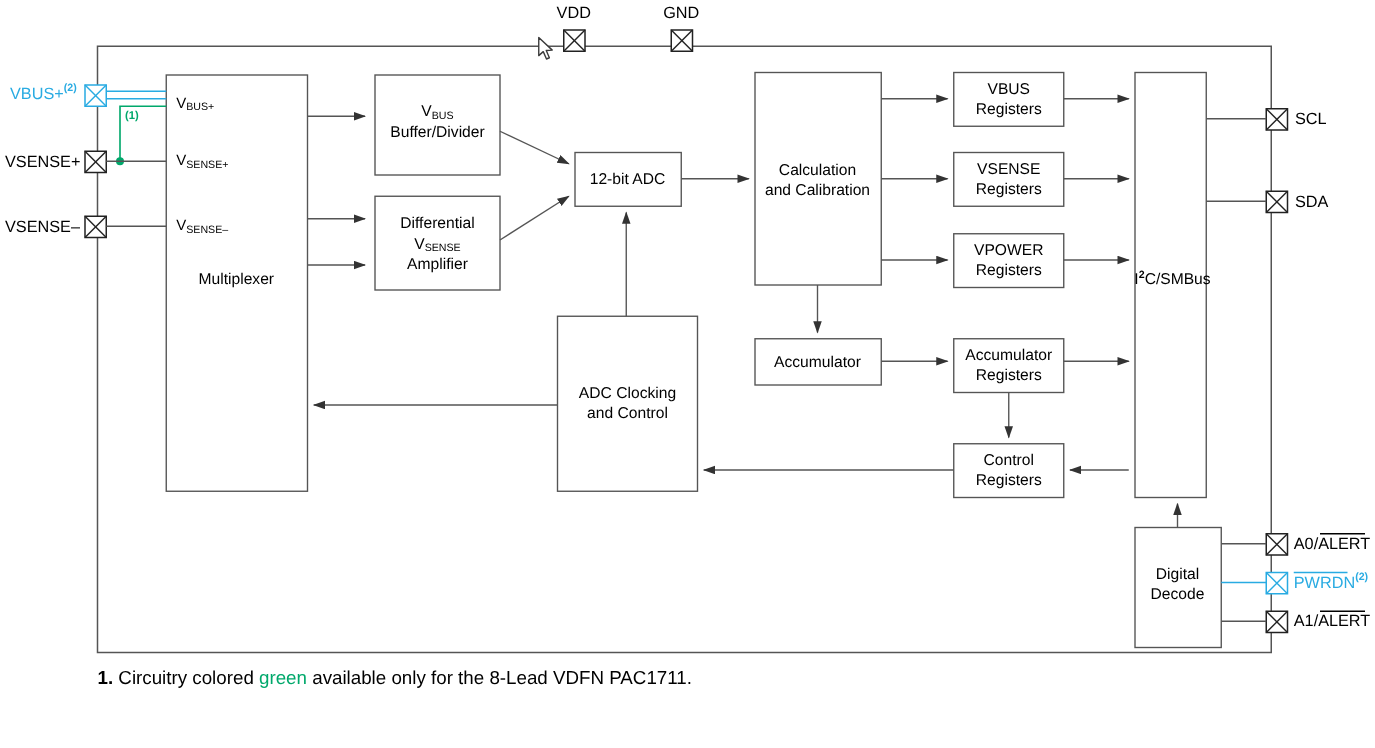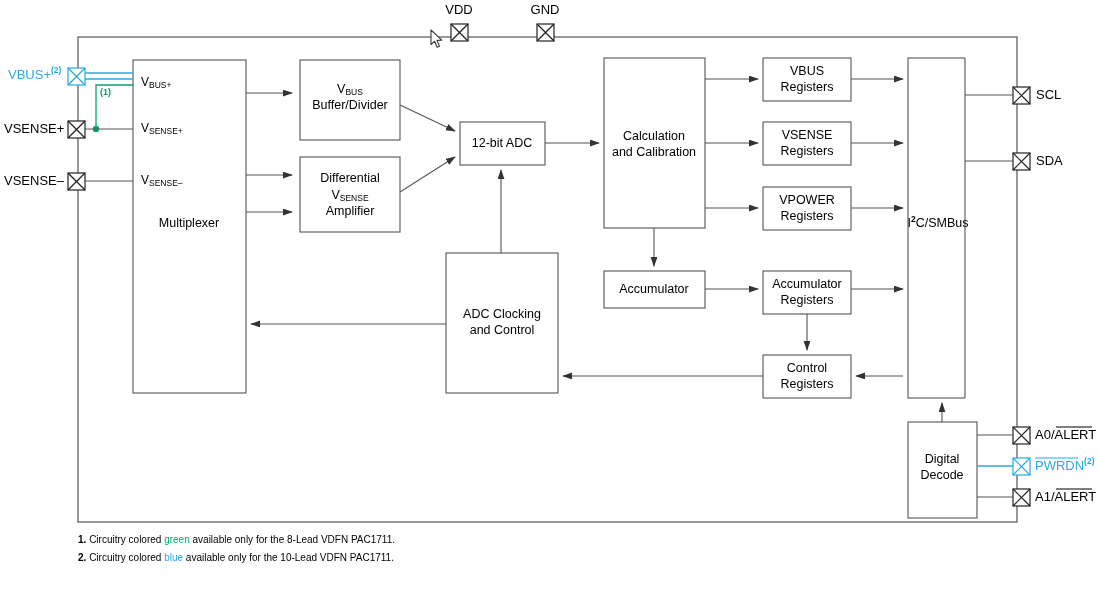--- a/index.html
+++ b/index.html
@@ -103,21 +103,21 @@
     top: 534px;
     width: 900px;
   }
   .notes-title {
     font-size: 12.5px;
     font-weight: bold;
     text-decoration: underline;
     margin: 0 0 6px 0;
   }
   .note-line {
-    font-size: 10px;
+    font-size: 15px;
     margin: 0 0 5px 0;
     line-height: 1.25;
   }
   .note-num { font-weight: bold; }
   .sw-green { color: #00a86b; }
   .sw-blue { color: #29abe2; }
 
   .cursor {
     position: absolute;
     left: 430px;
@@ -344,23 +344,19 @@
     <text class="mux-port" x="141" y="181"><tspan>V</tspan><tspan class="sub" dy="3">SENSE–</tspan></text>
 
     <text class="note-mark" x="100" y="95">(1)</text>
   </svg>
 
   <div class="notes">
     <div class="note-line">
       <span class="note-num">1.</span>
       <span>Circuitry colored </span><span class="sw-green">green</span><span> available only for the 8-Lead VDFN PAC1711.</span>
     </div>
-    <div class="note-line">
-      <span class="note-num">2.</span>
-      <span>Circuitry colored </span><span class="sw-blue">blue</span><span> available only for the 10-Lead VDFN PAC1711.</span>
-    </div>
   </div>
 
   <svg class="cursor" viewBox="0 0 14 20">
     <path d="M1,1 L1,15.5 L4.6,12.3 L7.2,18.2 L9.5,17.2 L7,11.4 L11.8,11.1 Z" fill="#ffffff" stroke="#3a3a3a" stroke-width="1.1" stroke-linejoin="round"></path>
   </svg>
 
 </div>
 
 </body></html>

